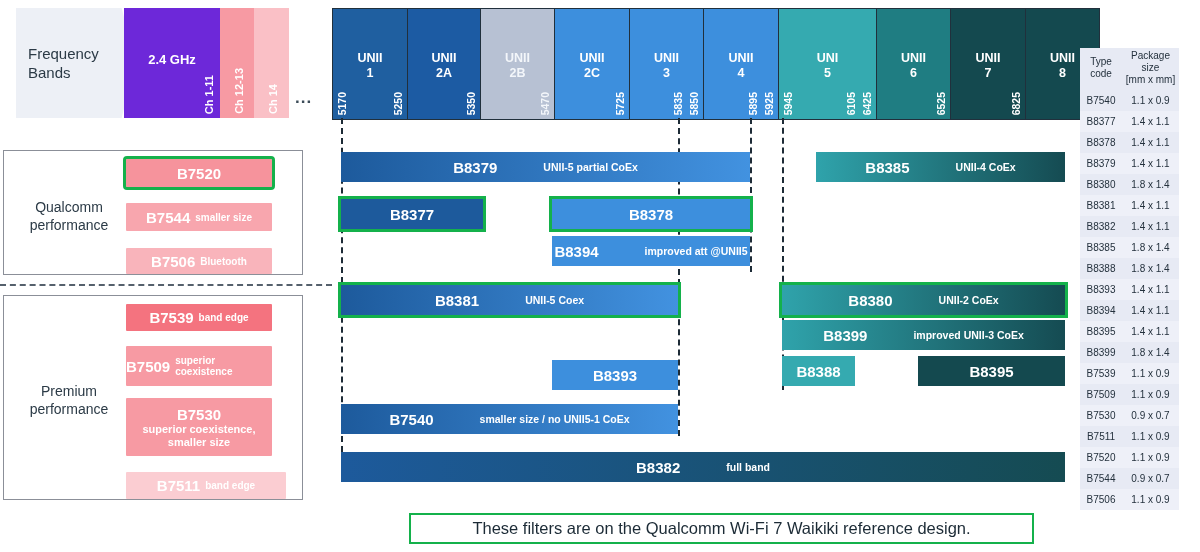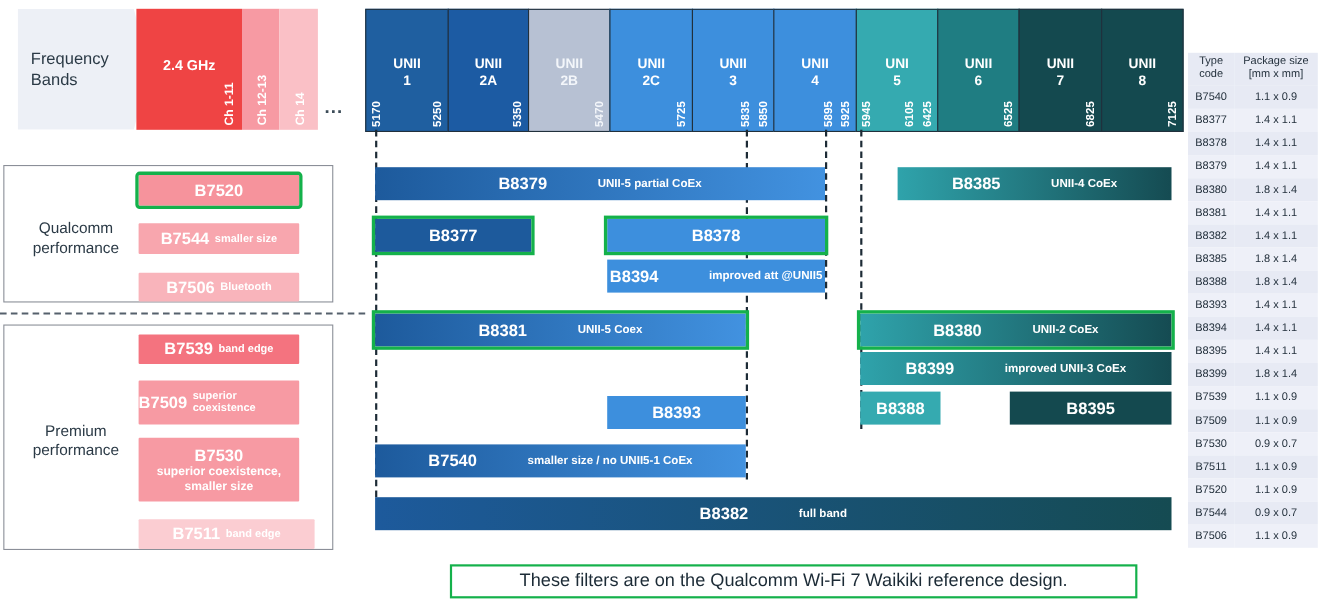--- a/index.html
+++ b/index.html
@@ -9,21 +9,21 @@
 
   
   #freq-label{left:16px;top:8px;width:120px;height:110px;background:#edf0f6;
     clip-path:polygon(0 0,88% 0,100% 50%,88% 100%,0 100%);
     display:flex;align-items:center;justify-content:flex-start;}
   #freq-label .txt{font-size:15px;line-height:19px;padding-left:12px;color:#2b3a46;}
 
   
   #ghz-wrap{left:124px;top:8px;height:110px;width:165px;display:flex;}
   .ghz-cell{position:relative;height:100%;}
-  .ghz-main{flex:0 0 96px;background:#ef4444;}
+  .ghz-main{flex:0 0 96px;background:#6d28d9;}
   .ghz-12{flex:0 0 34px;background:#f79aa3;}
   .ghz-14{flex:0 0 35px;background:#fac0c6;}
   .ghz-main .t{position:absolute;left:0;right:0;top:44px;text-align:center;
     color:#fff;font-size:13px;font-weight:bold;}
   .vlabel{position:absolute;bottom:4px;color:#fff;font-size:11px;font-weight:bold;
     writing-mode:vertical-rl;transform:rotate(180deg);}
   .ghz-main .vlabel{right:5px;}
   .ghz-12 .vlabel{right:9px;}
   .ghz-14 .vlabel{right:10px;}
   #ellipsis{left:295px;top:88px;font-size:17px;font-weight:bold;color:#3c4c58;letter-spacing:1px;}
@@ -65,21 +65,21 @@
     color:#fff;height:30px;}
   .bar .big{font-size:15px;font-weight:bold;}
   .bar .sub{font-size:10.5px;font-weight:bold;margin-left:6px;padding-left:40px;}
 
   
   #callout{left:409px;top:513px;width:625px;height:31px;border:2.5px solid #14b14b;
     background:#fff;display:flex;align-items:center;justify-content:center;
     font-size:16.5px;color:#1c2b36;}
 
   
-  #tbl{left:1080px;top:48px;width:118px;border-collapse:collapse;font-size:10px;}
+  #tbl{left:1080px;top:48px;width:99px;border-collapse:collapse;font-size:10px;}
   #tbl th,#tbl td{border:none;padding:2px 0;text-align:center;color:#24313d;
     background:#e7eaf4;height:17px;}
   #tbl tr:nth-child(even) td{background:#eef0f8;}
   #tbl th{font-size:10px;font-weight:normal;line-height:12px;padding-bottom:4px;}
   #tbl td:first-child,#tbl th:first-child{width:42px;}
 </style>
 </head>
 <body>
 
 <div class="abs" id="freq-label">
@@ -124,21 +124,21 @@
     <div class="band" style="flex: 0 0 73px; background: rgb(61, 143, 221);">
       <div class="nm">UNII<small>3</small></div>
       <div class="fm">5835</div>
       <div class="fr">5850</div>
     </div>
     <div class="band" style="flex: 0 0 74px; background: rgb(61, 143, 221);">
       <div class="nm">UNII<small>4</small></div>
       <div class="fm">5895</div>
       <div class="fr">5925</div>
     </div>
-    <div class="band" style="flex: 0 0 73px; background: rgb(53, 170, 176);">
+    <div class="band" style="flex: 0 0 73px; background: rgb(53, 170, 176); padding-left: 24px;">
       <div class="nm">UNI<small>5</small></div>
       <div class="fl">5945</div>
       <div class="fm">6105</div>
       <div class="fr">6425</div>
     </div>
     <div class="band" style="flex: 0 0 73px; background: rgb(31, 125, 130);">
       <div class="nm">UNII<small>6</small></div>
       <div class="fr">6525</div>
     </div>
     <div class="band" style="flex: 0 0 74px; background: rgb(20, 73, 79);">

